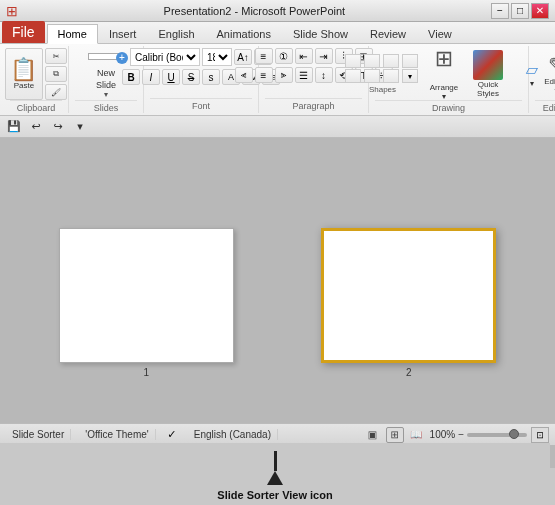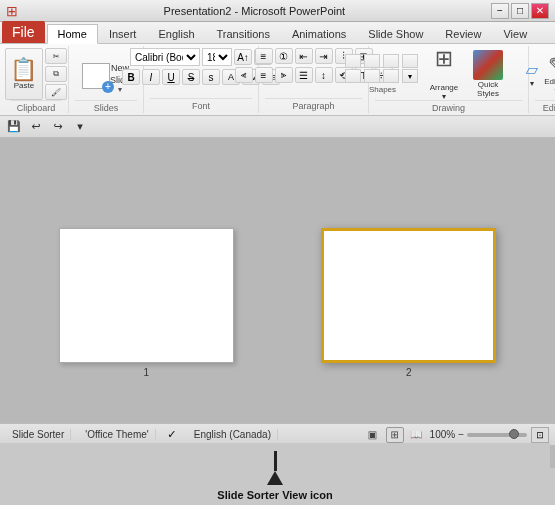--- a/index.html
+++ b/index.html
@@ -141,21 +141,21 @@
       font-size: 8px;
       cursor: pointer;
       display: flex; align-items: center; justify-content: center;
       color: #333;
     }
 
     
     .slides-group { min-width: 75px; }
     .new-slide-btn {
       display: flex;
-      flex-direction: row;
+      flex-direction: column;
       align-items: center;
       width: 50px;
       height: 52px;
       cursor: pointer;
       border: 1px solid transparent;
       border-radius: 2px;
     }
     .slide-icon-img {
       width: 36px;
       height: 26px;
@@ -427,21 +427,20 @@
     <div class="title-btn">□</div>
     <div class="title-btn close">✕</div>
   </div>
 </div>
 
 <div class="ribbon-tabs">
   <div class="file-tab">File</div>
   <div class="ribbon-tab active">Home</div>
   <div class="ribbon-tab">Insert</div>
   <div class="ribbon-tab">English</div>
-  <div class="ribbon-tab">Transitions</div>
   <div class="ribbon-tab">Animations</div>
   <div class="ribbon-tab">Slide Show</div>
   <div class="ribbon-tab">Review</div>
   <div class="ribbon-tab">View</div>
 </div>
 
 <div class="ribbon-body">
 
   <div class="ribbon-group clipboard-group">
     <div class="ribbon-group-content">

